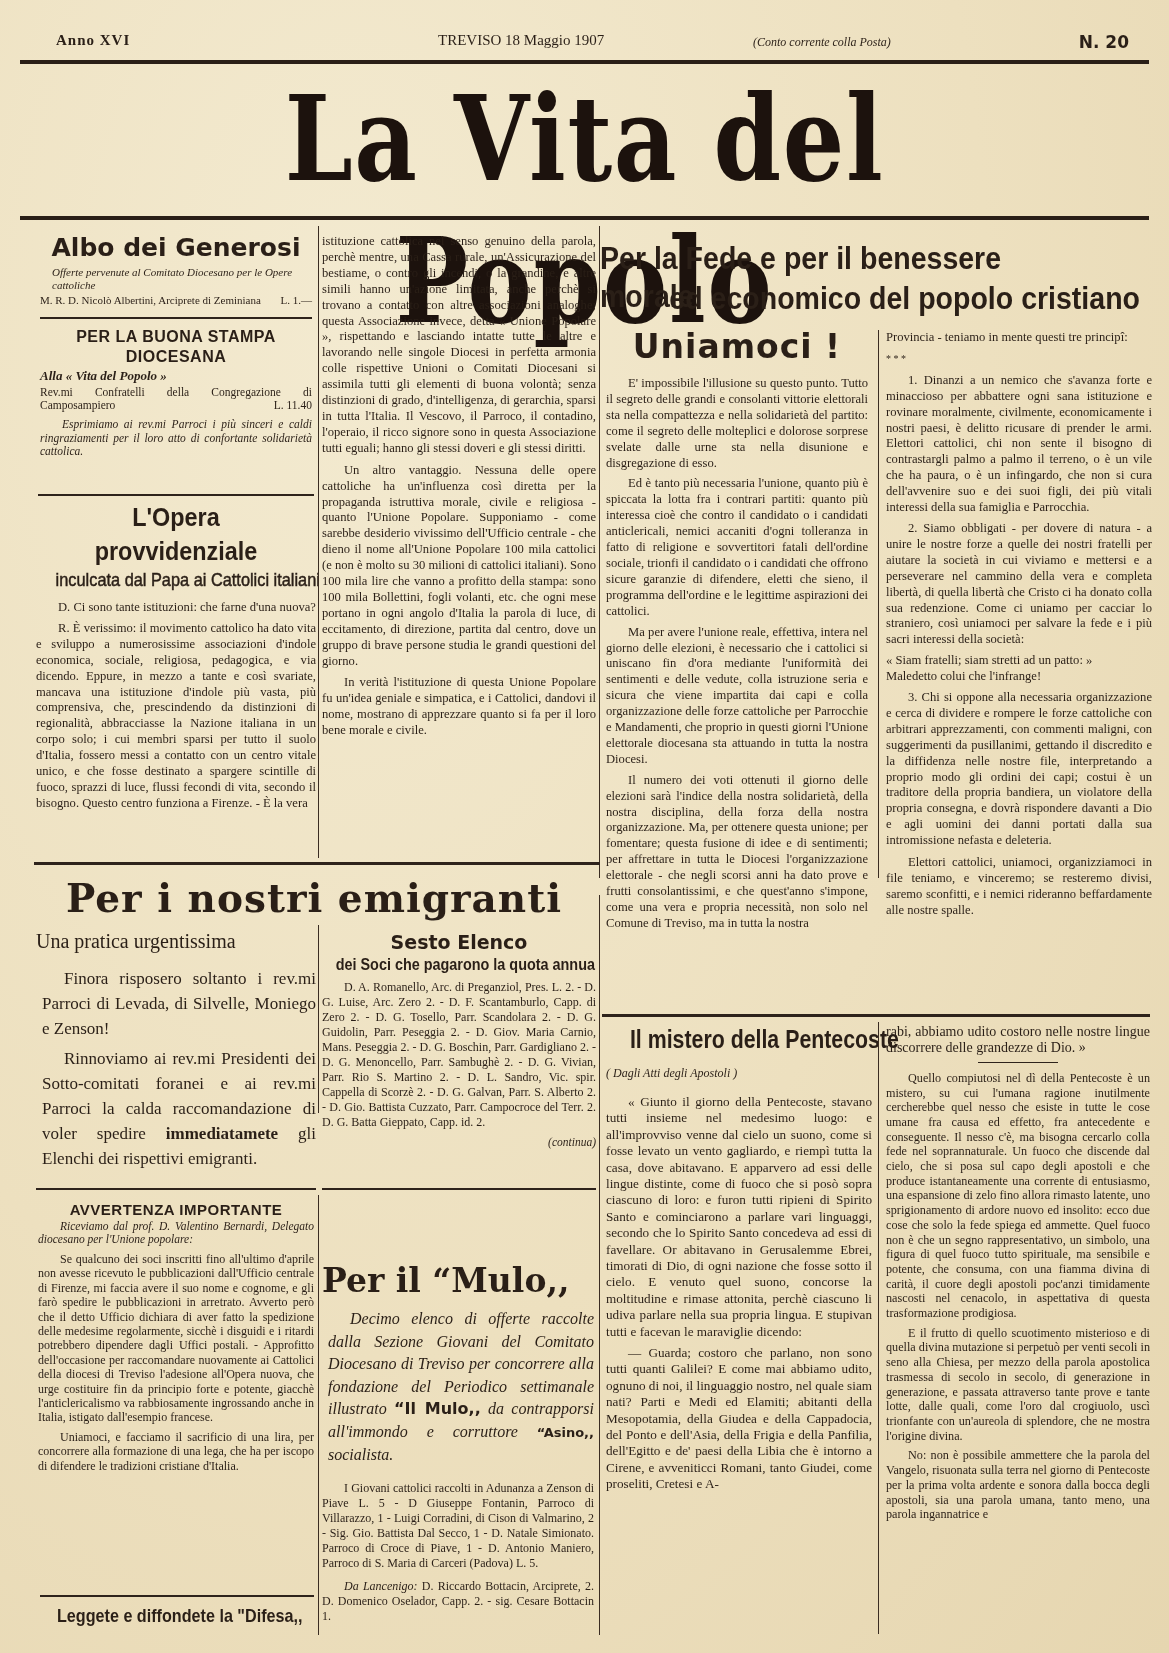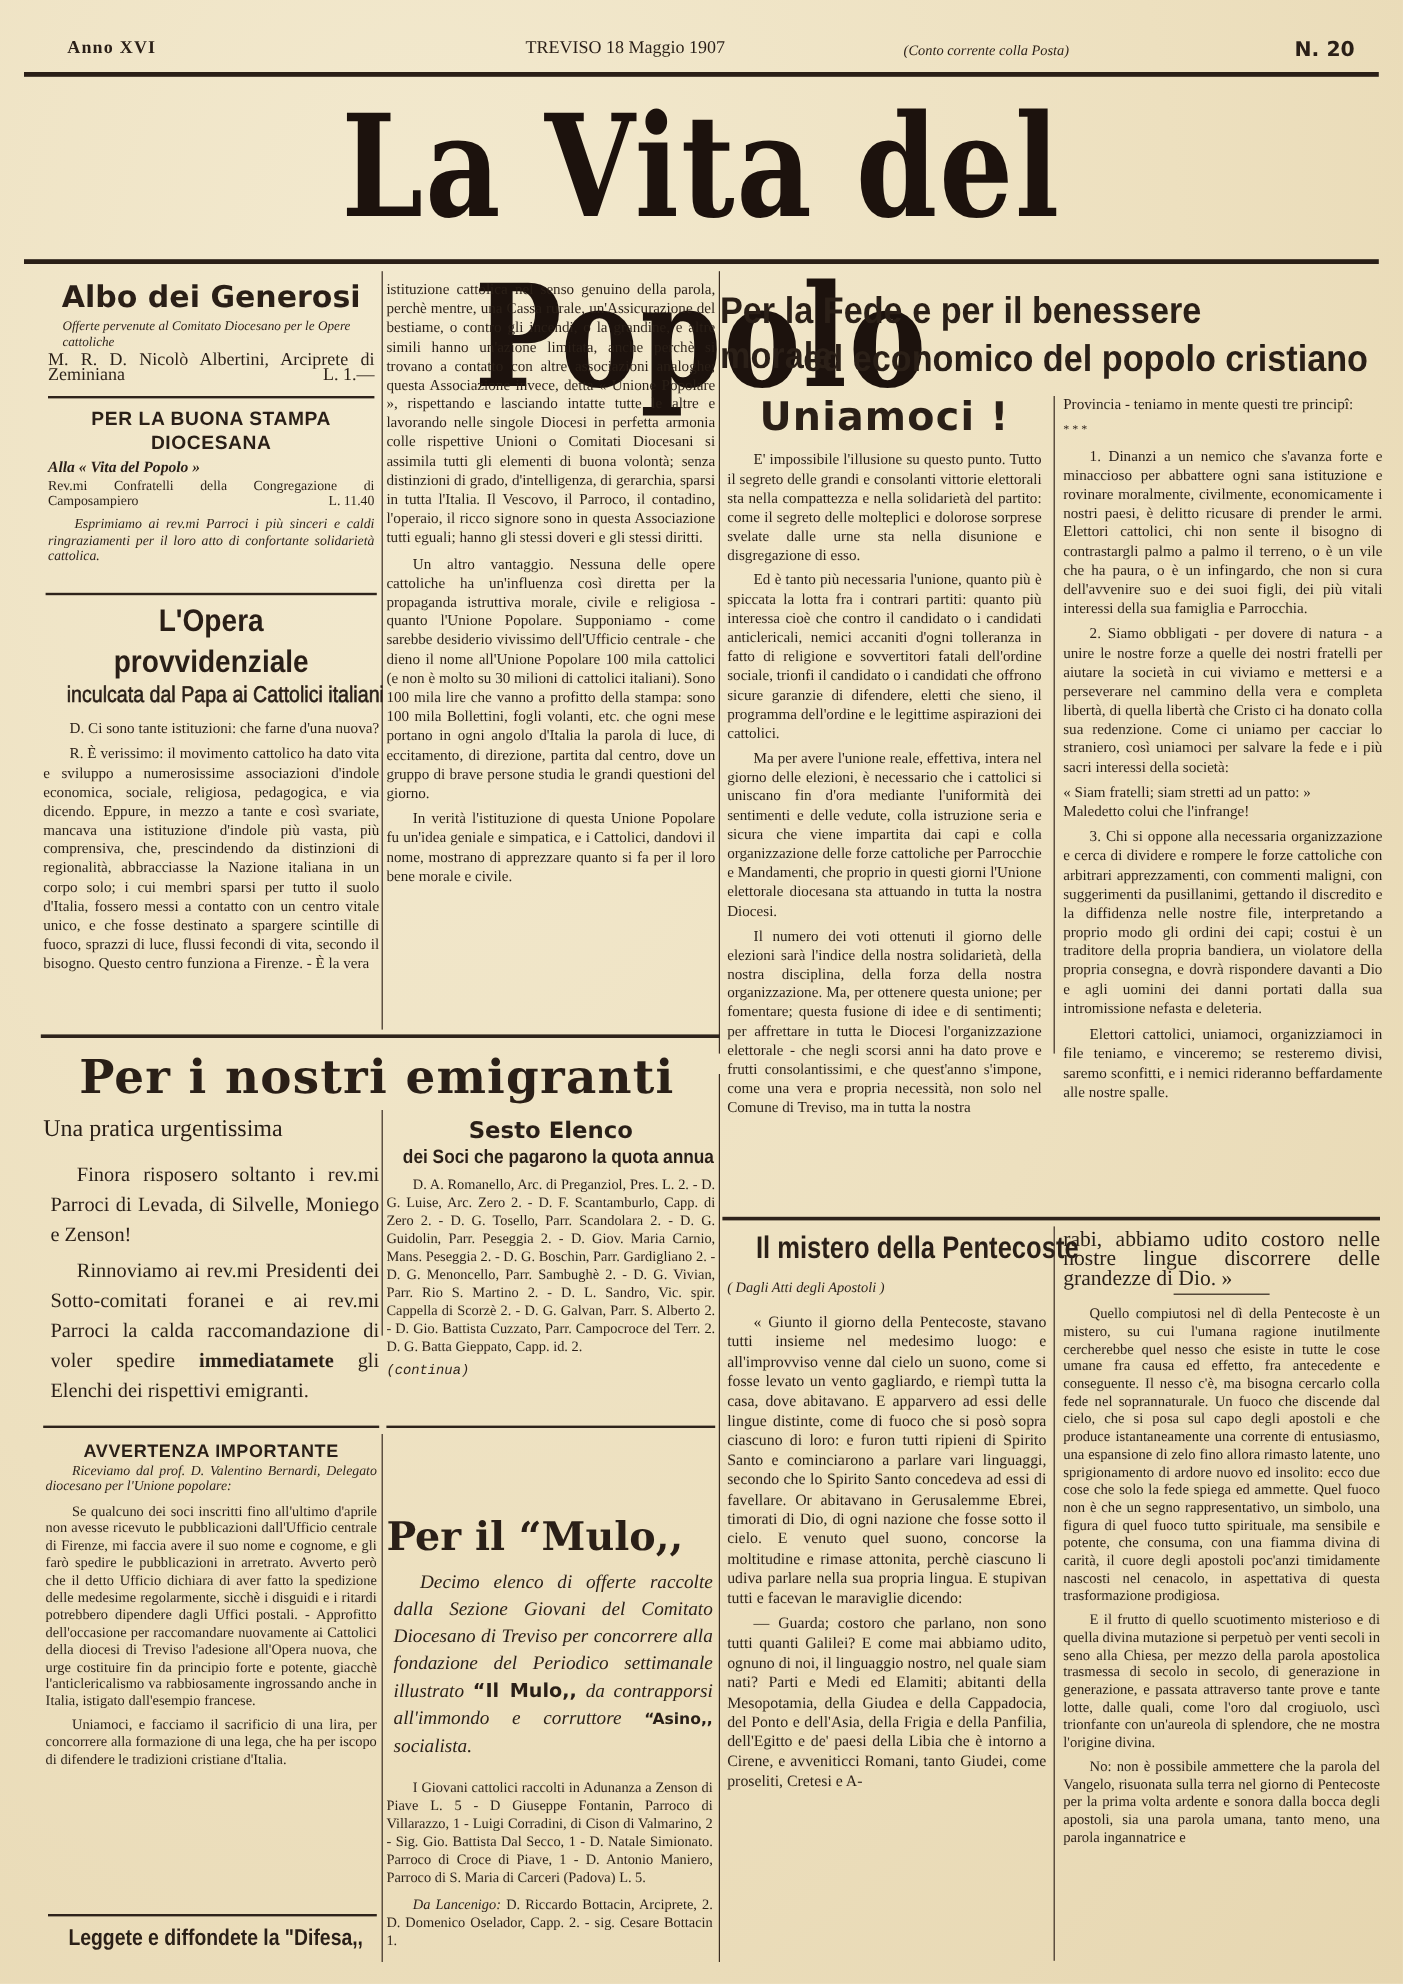--- a/index.html
+++ b/index.html
@@ -51,21 +51,21 @@
     <span class="t-cc">(Conto corrente colla Posta)</span>
     <span class="t-num">N. 20</span>
   </div>
   <div class="rule-thick" style="top:60px;"></div>
   <div class="title">La Vita del Popolo</div>
   <div class="rule-thick" style="top:216px;"></div>
 
   <div class="col" style="left:40px; top:232px; width:272px;">
     <div class="h-sans" style="font-size:25px; line-height:32px; margin-bottom:2px;">Albo dei Generosi</div>
     <div class="ital center" style="font-size:11px; line-height:13px; padding:0 12px;">Offerte pervenute al Comitato Diocesano per le Opere cattoliche</div>
-    <div style="font-size:15px; line-height:13px; margin-top:2px;">
+    <div style="font-size:11px; line-height:13px; margin-top:2px;">
       <span>M. R. D. Nicolò Albertini, Arciprete di Zeminiana</span>
       <span style="float:right;">L. 1.—</span>
     </div>
     <div class="hline" style="position:relative; margin:10px 0 8px 0;"></div>
     <div class="h-cond" style="font-size:16px; line-height:20px; letter-spacing:0.5px;">PER LA BUONA STAMPA DIOCESANA</div>
     <div class="ital bold center" style="font-size:13px; line-height:17px;">Alla « Vita del Popolo »</div>
     <div style="font-size:11.5px; line-height:13px; margin-top:2px;">
       <span>Rev.mi Confratelli della Congregazione di Camposampiero</span>
       <span style="float:right;">L. 11.40</span>
     </div>
@@ -123,21 +123,21 @@
     <p style="font-size:17px; line-height:25px; padding-left:6px; margin-top:8px;">Finora risposero soltanto i rev.mi Parroci di Levada, di Silvelle, Moniego e Zenson!</p>
     <p style="font-size:17px; line-height:25px; padding-left:6px;"><span>Rinnoviamo ai rev.mi Presidenti dei Sotto-comitati foranei e ai rev.mi Parroci la calda raccomandazione di voler spedire </span><span class="bold">immediatamete</span><span> gli Elenchi dei rispettivi emigranti.</span></p>
   </div>
 
   <div class="vline" style="left:318px; top:925px; height:188px;"></div>
 
   <div class="col" style="left:322px; top:930px; width:274px;">
     <div class="h-sans" style="font-size:19px; line-height:24px;">Sesto Elenco</div>
     <div class="h-cond" style="font-size:16px; line-height:22px; white-space:nowrap; transform:scaleX(0.9); margin-bottom:4px;">dei Soci che pagarono la quota annua</div>
     <p style="font-size:12px; line-height:15px;">D. A. Romanello, Arc. di Preganziol, Pres. L. 2. - D. G. Luise, Arc. Zero 2. - D. F. Scantamburlo, Capp. di Zero 2. - D. G. Tosello, Parr. Scandolara 2. - D. G. Guidolin, Parr. Peseggia 2. - D. Giov. Maria Carnio, Mans. Peseggia 2. - D. G. Boschin, Parr. Gardigliano 2. - D. G. Menoncello, Parr. Sambughè 2. - D. G. Vivian, Parr. Rio S. Martino 2. - D. L. Sandro, Vic. spir. Cappella di Scorzè 2. - D. G. Galvan, Parr. S. Alberto 2. - D. Gio. Battista Cuzzato, Parr. Campocroce del Terr. 2. D. G. Batta Gieppato, Capp. id. 2.</p>
-    <div class="ital" style="text-align:left; font-size:11.5px;font-family:Liberation Mono, monospace;">(continua)</div>
+    <div class="ital" style="text-align:right; font-size:11.5px;">(continua)</div>
   </div>
 
   <div class="hline" style="left:36px; top:1188px; width:280px;"></div>
   <div class="hline" style="left:322px; top:1188px; width:274px;"></div>
 
   <div class="col" style="left:38px; top:1200px; width:276px;">
     <div class="h-cond" style="font-size:15px; line-height:20px; letter-spacing:0.5px;">AVVERTENZA IMPORTANTE</div>
     <p class="ital" style="font-size:11.5px; line-height:13px; margin-bottom:6px;">Riceviamo dal prof. D. Valentino Bernardi, Delegato diocesano per l'Unione popolare:</p>
     <p style="font-size:12px; line-height:14.4px;">Se qualcuno dei soci inscritti fino all'ultimo d'aprile non avesse ricevuto le pubblicazioni dall'Ufficio centrale di Firenze, mi faccia avere il suo nome e cognome, e gli farò spedire le pubblicazioni in arretrato. Avverto però che il detto Ufficio dichiara di aver fatto la spedizione delle medesime regolarmente, sicchè i disguidi e i ritardi potrebbero dipendere dagli Uffici postali. - Approfitto dell'occasione per raccomandare nuovamente ai Cattolici della diocesi di Treviso l'adesione all'Opera nuova, che urge costituire fin da principio forte e potente, giacchè l'anticlericalismo va rabbiosamente ingrossando anche in Italia, istigato dall'esempio francese.</p>
     <p style="font-size:12px; line-height:14.4px;">Uniamoci, e facciamo il sacrificio di una lira, per concorrere alla formazione di una lega, che ha per iscopo di difendere le tradizioni cristiane d'Italia.</p>
@@ -161,20 +161,20 @@
   <div class="col" style="left:606px; top:1022px; width:266px;">
     <div class="h-cond" style="font-size:26px; line-height:34px; transform:scaleX(0.82); white-space:nowrap;">Il mistero della Pentecoste</div>
     <div class="ital center" style="font-size:12px; margin:10px 0 12px 0;">( Dagli Atti degli Apostoli )</div>
     <p style="font-size:13.2px; line-height:16.4px;">« Giunto il giorno della Pentecoste, stavano tutti insieme nel medesimo luogo: e all'improvviso venne dal cielo un suono, come si fosse levato un vento gagliardo, e riempì tutta la casa, dove abitavano. E apparvero ad essi delle lingue distinte, come di fuoco che si posò sopra ciascuno di loro: e furon tutti ripieni di Spirito Santo e cominciarono a parlare vari linguaggi, secondo che lo Spirito Santo concedeva ad essi di favellare. Or abitavano in Gerusalemme Ebrei, timorati di Dio, di ogni nazione che fosse sotto il cielo. E venuto quel suono, concorse la moltitudine e rimase attonita, perchè ciascuno li udiva parlare nella sua propria lingua. E stupivan tutti e facevan le maraviglie dicendo:</p>
     <p style="font-size:13.2px; line-height:16.4px;">— Guarda; costoro che parlano, non sono tutti quanti Galilei? E come mai abbiamo udito, ognuno di noi, il linguaggio nostro, nel quale siam nati? Parti e Medi ed Elamiti; abitanti della Mesopotamia, della Giudea e della Cappadocia, del Ponto e dell'Asia, della Frigia e della Panfilia, dell'Egitto e de' paesi della Libia che è intorno a Cirene, e avveniticci Romani, tanto Giudei, come proseliti, Cretesi e A-</p>
   </div>
 
   <div class="vline" style="left:878px; top:1022px; height:612px;"></div>
 
   <div class="col" style="left:886px; top:1024px; width:264px;">
-    <p class="noind" style="font-size:18px; line-height:16.4px;">rabi, abbiamo udito costoro nelle nostre lingue discorrere delle grandezze di Dio. »</p>
+    <p class="noind" style="font-size:14px; line-height:16.4px;">rabi, abbiamo udito costoro nelle nostre lingue discorrere delle grandezze di Dio. »</p>
     <div style="width:80px; height:1px; background:#2e231b; margin:4px auto 8px auto;"></div>
     <p style="font-size:12.2px; line-height:14.7px;">Quello compiutosi nel dì della Pentecoste è un mistero, su cui l'umana ragione inutilmente cercherebbe quel nesso che esiste in tutte le cose umane fra causa ed effetto, fra antecedente e conseguente. Il nesso c'è, ma bisogna cercarlo colla fede nel soprannaturale. Un fuoco che discende dal cielo, che si posa sul capo degli apostoli e che produce istantaneamente una corrente di entusiasmo, una espansione di zelo fino allora rimasto latente, uno sprigionamento di ardore nuovo ed insolito: ecco due cose che solo la fede spiega ed ammette. Quel fuoco non è che un segno rappresentativo, un simbolo, una figura di quel fuoco tutto spirituale, ma sensibile e potente, che consuma, con una fiamma divina di carità, il cuore degli apostoli poc'anzi timidamente nascosti nel cenacolo, in aspettativa di questa trasformazione prodigiosa.</p>
     <p style="font-size:12.2px; line-height:14.7px;">E il frutto di quello scuotimento misterioso e di quella divina mutazione si perpetuò per venti secoli in seno alla Chiesa, per mezzo della parola apostolica trasmessa di secolo in secolo, di generazione in generazione, e passata attraverso tante prove e tante lotte, dalle quali, come l'oro dal crogiuolo, uscì trionfante con un'aureola di splendore, che ne mostra l'origine divina.</p>
     <p style="font-size:12.2px; line-height:14.7px;">No: non è possibile ammettere che la parola del Vangelo, risuonata sulla terra nel giorno di Pentecoste per la prima volta ardente e sonora dalla bocca degli apostoli, sia una parola umana, tanto meno, una parola ingannatrice e</p>
   </div>
 
 </div>
 
 </body></html>

